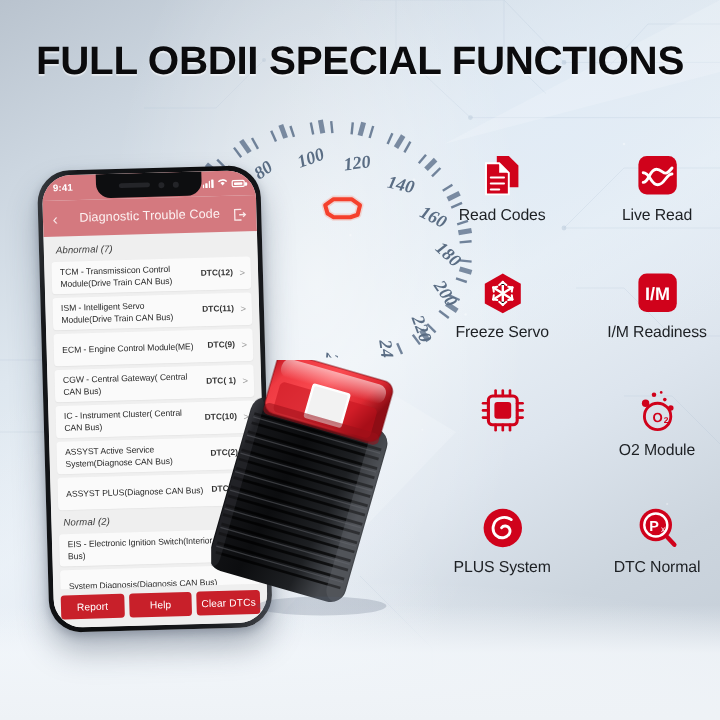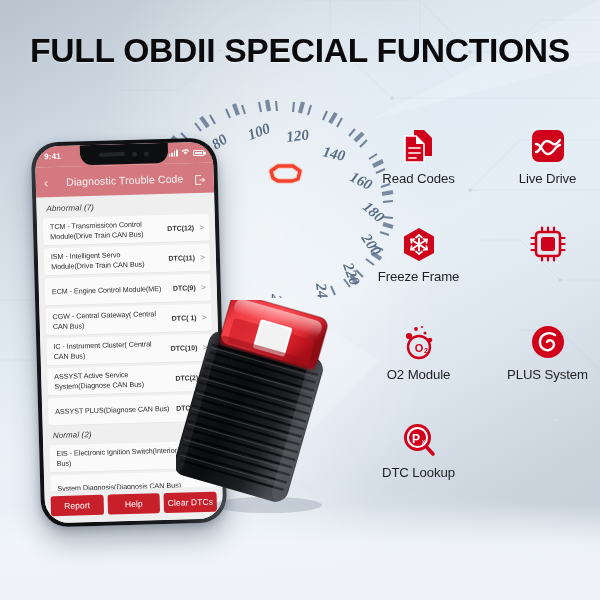--- a/index.html
+++ b/index.html
@@ -450,21 +450,21 @@
 
 
   <div class="feat">
     <div class="feat-ico">
       <svg width="34" height="34" viewBox="0 0 34 34">
         <rect x="1" y="1" width="32" height="32" rx="7" fill="#d0021b"></rect>
         <path d="M5 23 C10 23 10 12 16 12 C22 12 22 20 29 11" fill="none" stroke="#fff" stroke-width="2.4" stroke-linecap="round"></path>
         <path d="M5 15 C11 15 11 25 17 25 C23 25 24 16 29 16" fill="none" stroke="#fff" stroke-width="2.4" stroke-linecap="round"></path>
       </svg>
     </div>
-    <div class="feat-label">Live Drive</div>
+    <div class="feat-label">Live Read</div>
   </div>
 
   <div class="feat">
     <div class="feat-ico">
       <svg width="36" height="35" viewBox="0 0 36 35">
         <path d="M18 1 L33 9.5 V26 L18 34 L3 26 V9.5 Z" fill="#d0021b"></path>
         <g stroke="#fff" stroke-width="2" stroke-linecap="round">
           <line x1="18" y1="8" x2="18" y2="27"></line>
           <line x1="10" y1="12.5" x2="26" y2="22.5"></line>
           <line x1="26" y1="12.5" x2="10" y2="22.5"></line>
@@ -472,23 +472,32 @@
             <path d="M15 10.5 L18 8 L21 10.5"></path>
               <path d="M15 24.5 L18 27 L21 24.5"></path>
             <path d="M10 12.5 L10.5 16 M10 12.5 L13.4 12"></path>
             <path d="M26 22.5 L25.5 19 M26 22.5 L22.6 23"></path>
             <path d="M26 12.5 L25.5 16 M26 12.5 L22.6 12"></path>
             <path d="M10 22.5 L10.5 19 M10 22.5 L13.4 23"></path>
           </g>
         </g>
       </svg>
     </div>
-    <div class="feat-label">Freeze Frame</div>
-  </div>
-
+    <div class="feat-label">Freeze Servo</div>
+  </div>
+
+  <div class="feat">
+    <div class="feat-ico">
+      <svg width="34" height="34" viewBox="0 0 34 34">
+        <rect x="1" y="1" width="32" height="32" rx="7" fill="#d0021b"></rect>
+        <text x="17" y="23" text-anchor="middle" font-family="Liberation Sans, sans-serif" font-size="15" font-weight="bold" fill="#fff">I/M</text>
+      </svg>
+    </div>
+    <div class="feat-label">I/M Readiness</div>
+  </div>
 
   <div class="feat">
     <div class="feat-ico">
       <svg width="36" height="36" viewBox="0 0 36 36">
         <g stroke="#d0021b" stroke-width="2.2" stroke-linecap="round">
           <line x1="12" y1="1.5" x2="12" y2="6"></line>
             <line x1="18" y1="1.5" x2="18" y2="6"></line>
             <line x1="24" y1="1.5" x2="24" y2="6"></line>
           <line x1="12" y1="30" x2="12" y2="34.5"></line>
             <line x1="18" y1="30" x2="18" y2="34.5"></line>
@@ -538,16 +547,16 @@
   <div class="feat">
     <div class="feat-ico">
       <svg width="36" height="36" viewBox="0 0 36 36">
         <circle cx="16.5" cy="15.5" r="13.5" fill="#d0021b"></circle>
         <circle cx="16.5" cy="15.5" r="9.6" fill="none" stroke="#fff" stroke-width="2"></circle>
         <text x="15" y="20.5" text-anchor="middle" font-family="Liberation Sans, sans-serif" font-size="12" font-weight="bold" fill="#fff">P</text>
         <text x="22.5" y="21.5" text-anchor="middle" font-family="Liberation Sans, sans-serif" font-size="7" fill="#fff">x</text>
         <line x1="26" y1="25.5" x2="32" y2="32" stroke="#d0021b" stroke-width="3.6" stroke-linecap="round"></line>
       </svg>
     </div>
-    <div class="feat-label">DTC Lookup</div>
+    <div class="feat-label">DTC Normal</div>
   </div>
 
 </div>
 
 </body></html>

